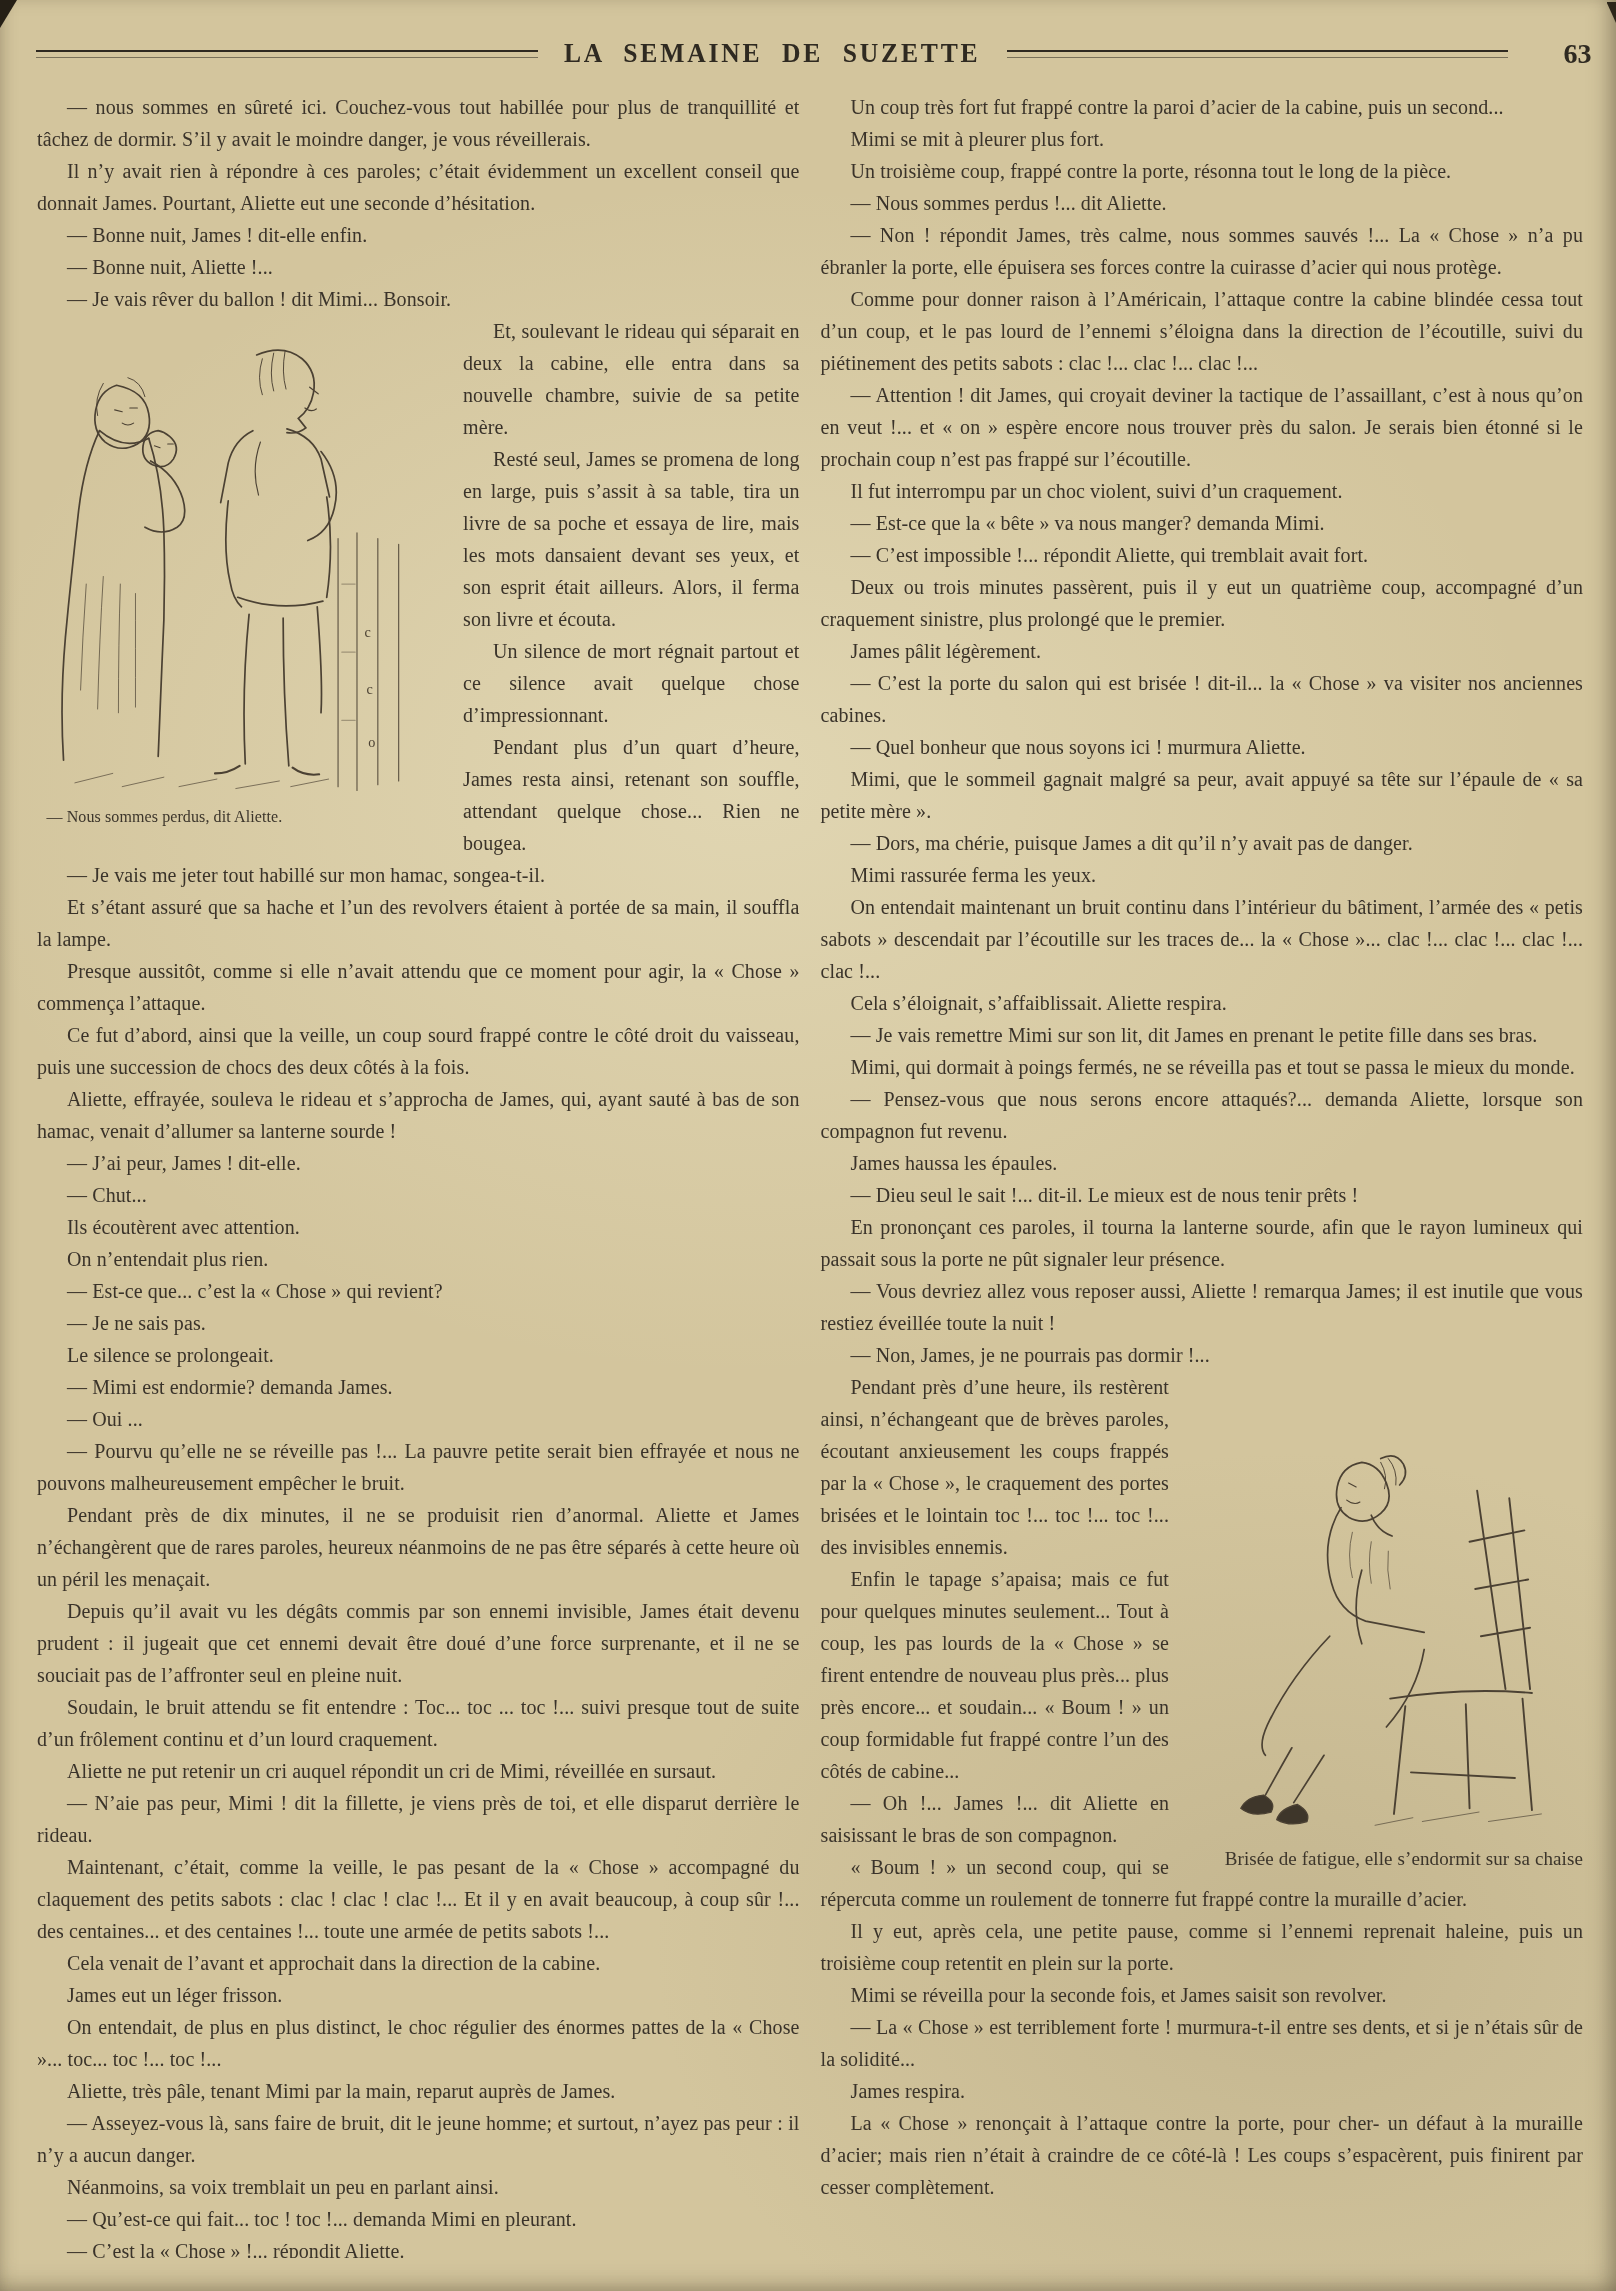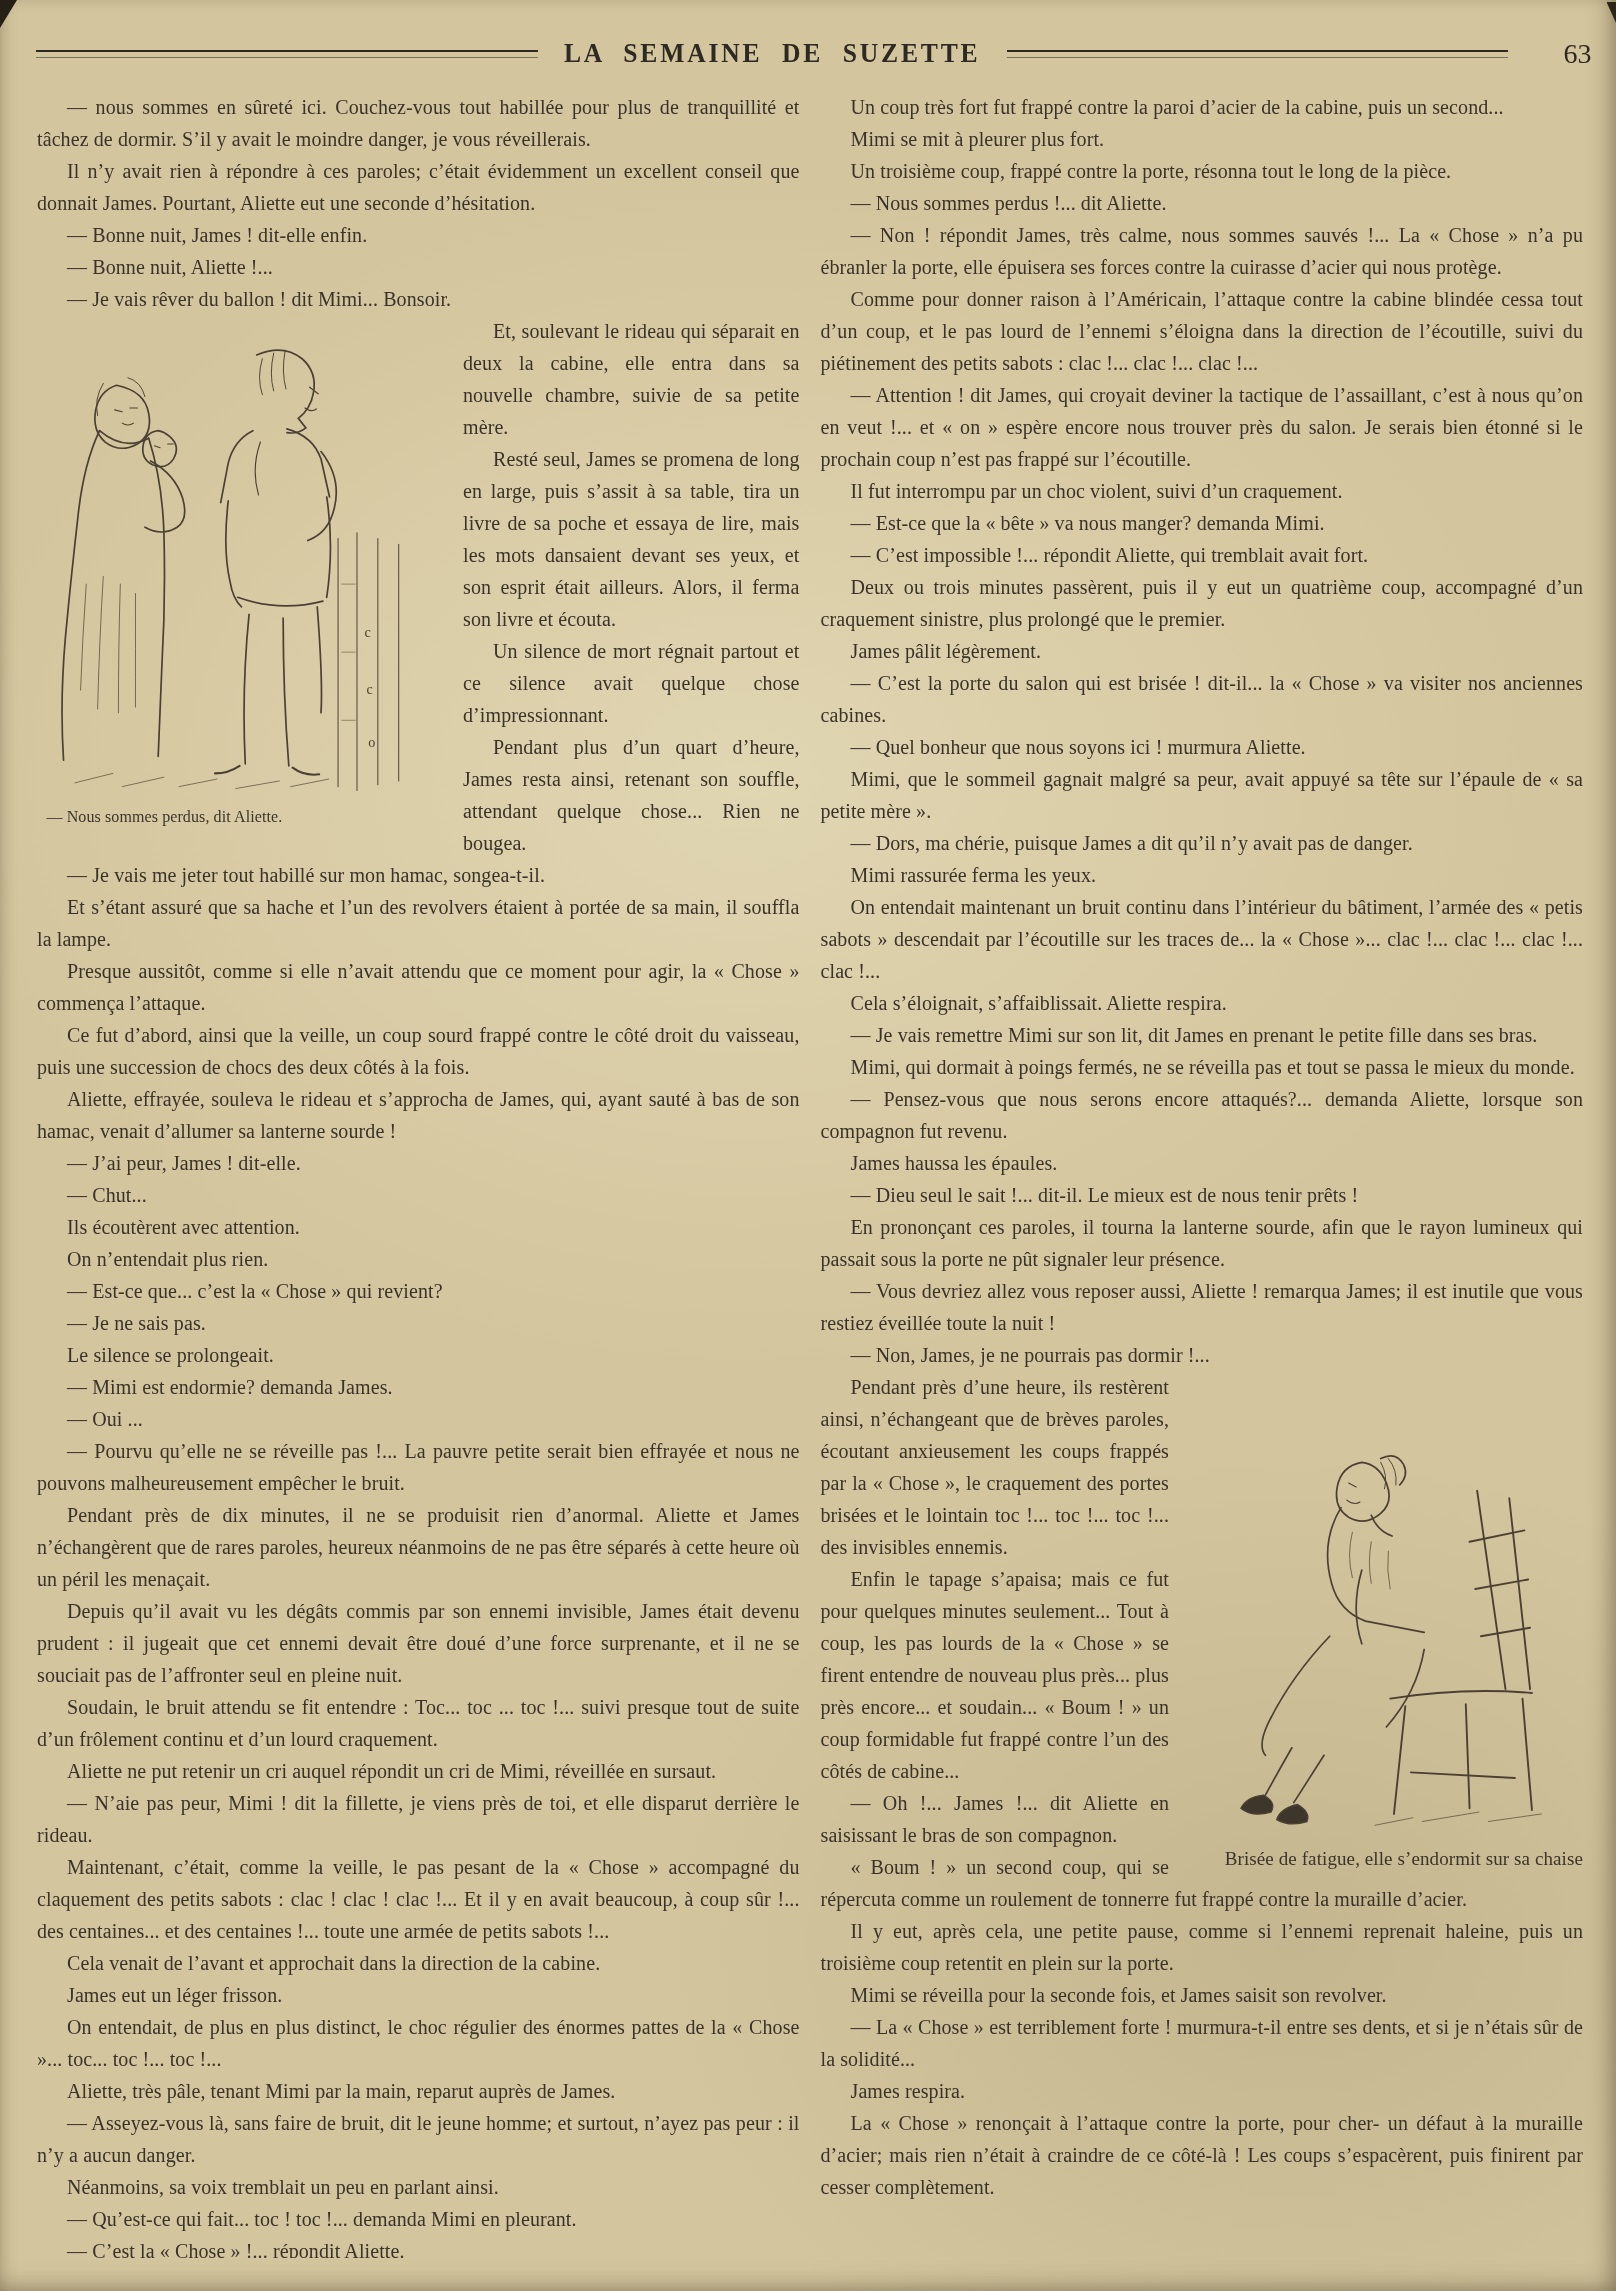--- a/index.html
+++ b/index.html
@@ -17,21 +17,21 @@
   }
   .corner-mark-tl{position:absolute;top:0;left:0;width:17px;height:28px;background:#251f16;
     clip-path:polygon(0 0,100% 0,0 100%);}
   .corner-mark-tr{position:absolute;top:1.9px;right:0;width:9.5px;height:21px;background:#2c2519;
     clip-path:polygon(100% 0,0 0,100% 100%);}
   
   .header{position:absolute;top:38px;left:36px;right:24.6px;display:flex;align-items:center;}
   .rule{height:5.7px;border-top:2.8px solid #2e2920;border-bottom:0.9px solid rgba(46,41,32,.55);flex:1 1 auto;}
   .masthead-title{margin:0 26.5px;font-size:25.6px;font-weight:bold;letter-spacing:2.8px;word-spacing:10.4px;
     color:#2f2a21;white-space:nowrap;transform:scaleY(1.04);}
-  .page-number{margin-left:55px;font-size:28px;font-weight:normal;color:#2f2a21;}
+  .page-number{margin-left:55px;font-size:28px;font-weight:bold;color:#2f2a21;}
   
   .columns{position:absolute;top:91px;left:37px;width:1546px;height:2167px;display:flex;gap:21px;overflow:hidden;}
   .col{width:763px;font-size:20px;line-height:32px;text-align:justify;hyphens:auto;letter-spacing:0.1px;}
   .col p{margin:0;text-indent:30px;}
   figure{margin:0;}
   .fig-left{float:left;width:409px;margin:3.8px 17px 5.7px 0;}
   .fig-right{float:right;width:397px;margin:38px 0 3.8px 17px;}
   .fig-left figcaption{font-size:16px;line-height:24.6px;padding:7.6px 0 1.9px 9.5px;color:#3c352b;}
   .fig-right figcaption{font-size:19px;line-height:24px;padding-top:9.5px;text-align:right;color:#3c352b;}
   svg{display:block;}

